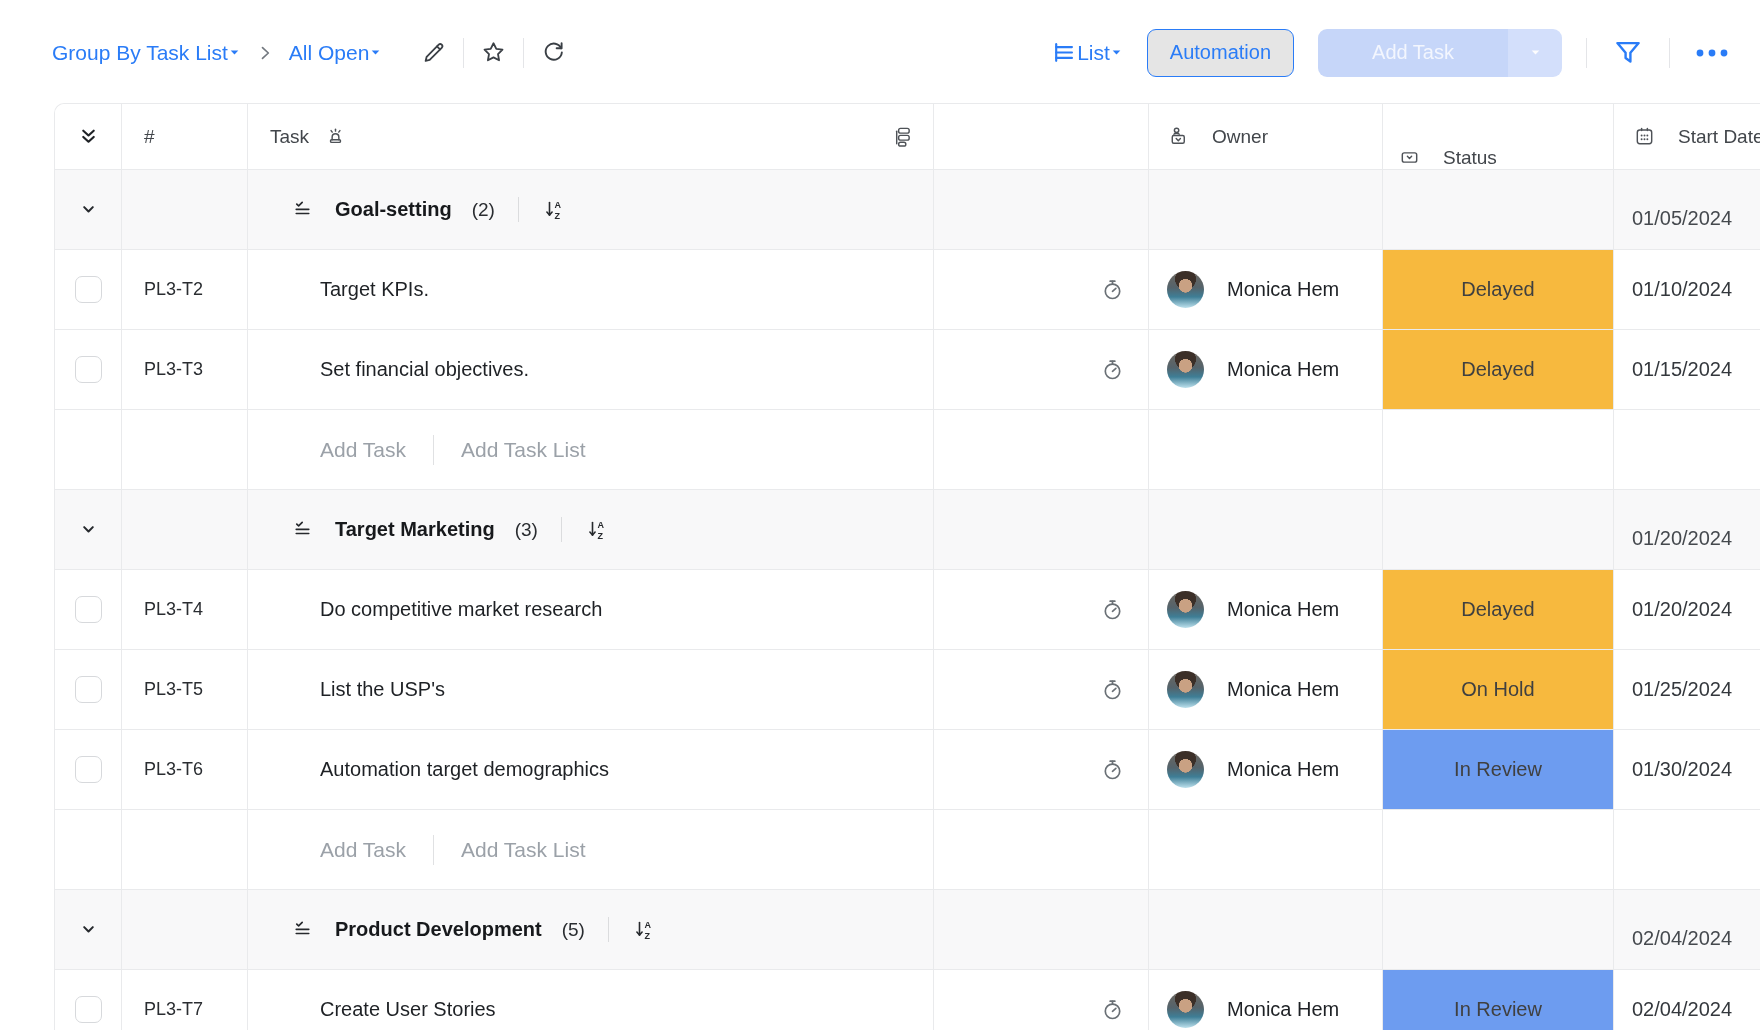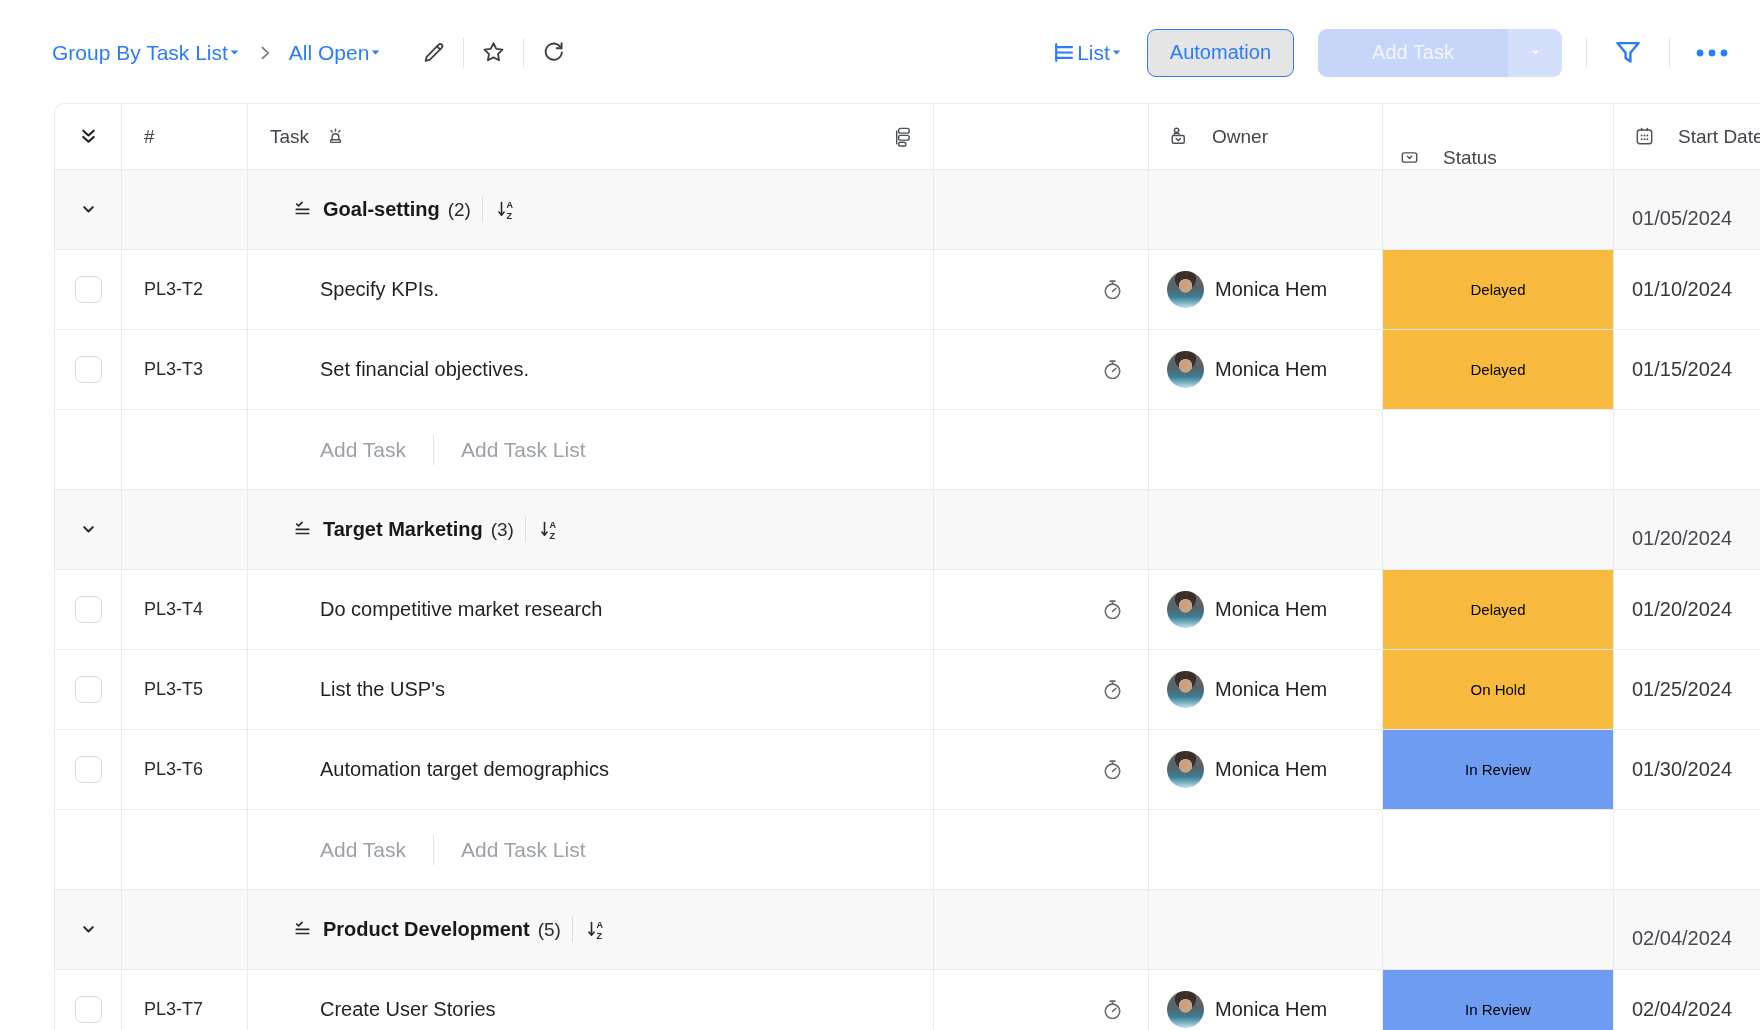--- a/index.html
+++ b/index.html
@@ -44,38 +44,38 @@
   .h5 { padding-left:18px; } .h6 { padding-left:15px;align-items:flex-end; } .h7 { padding-left:19px; }
 
   .group-row .c { background:#F8F8F9; }
   .cc { justify-content:center; }
   .chev1 { width:23px; height:23px; color:#26292D; cursor:pointer; }
   .dblchev { width:25px; height:25px; color:#202327; cursor:pointer; }
   .cb { width:27px; height:27px; border:1.5px solid #D7D9DC; border-radius:7px; background:#fff; cursor:pointer; }
   .c2c { padding-left:22px; font-size:18px; color:#2A2D31; }
   .c3c { padding-left:72px; }
   .tname { font-size:20px; color:#1E2125; cursor:pointer; }
-  .gc3 { padding-left:42px; gap:8px; }
+  .gc3 { padding-left:42px; gap:20px; }
   .glisticon { width:25px; height:25px; color:#26292D; flex:0 0 auto; }
   .gtitle { font-weight:bold; font-size:20px; color:#17191C; cursor:pointer; }
   .gcount { font-size:19px; color:#2A2D31; }
   .mini-sep { width:1px; height:25px; background:#DBDCDE; margin:0 3px; }
   .sortaz { width:24px; height:24px; color:#26292D; cursor:pointer; }
   .c4c { justify-content:flex-end; padding-right:22px; }
   .timer { width:27px; height:27px; color:#6A7076; cursor:pointer; }
-  .c5c { padding-left:18px; gap:11px; }
+  .c5c { padding-left:18px; gap:23px; }
   .avatar { width:37px; height:37px; border-radius:50%; flex:0 0 auto; cursor:pointer;
     background:
       radial-gradient(circle at 50% 40%, #C9A183 0 23%, rgba(0,0,0,0) 24%),
       radial-gradient(circle at 50% 22%, #3B2F28 0 30%, rgba(0,0,0,0) 31%),
       linear-gradient(180deg, #6E675F 0%, #54636B 45%, #3E7E96 70%, #BFE2EE 100%); }
   .oname { font-size:20px; color:#1E2125; white-space:nowrap; }
   .p0 { padding:0; }
   .chip { width:100%; height:100%; display:flex; align-items:center; justify-content:center;
-    color:#000000; font-size:15px; cursor:pointer; }
+    color:#404040; font-size:20px; cursor:pointer; }
   .c7c { padding-left:18px; }
   .date { font-size:20px; color:#34383D; white-space:nowrap; }
   .group-row .date { color:#45494E;margin-top:18px; }
   .addc { padding-left:72px; gap:24px; }
   .addlink { font-size:21px; color:#9BA1A8; cursor:pointer; white-space:nowrap; }
   .addc .mini-sep { height:30px; background:#E0E1E3; }
 </style>
 </head>
 <body>
 
@@ -242,21 +242,21 @@
         </div>
       </div>
       <div class="grid row task-row">
         <div class="c cc">
           <span class="cb"></span>
         </div>
         <div class="c c2c">
           <span>PL3-T2</span>
         </div>
         <div class="c c3c">
-          <span class="tname">Specify KPIs.</span>
+          <span class="tname">Target KPIs.</span>
         </div>
         <div class="c c4c">
           <svg class="timer" viewBox="0 0 24 24" fill="none" stroke="currentColor" stroke-width="1.5" stroke-linecap="round" stroke-linejoin="round">
             <circle cx="12" cy="13.6" r="6.4"></circle>
             <path d="M12 13.6l3-2.6"></path>
             <path d="M12 7.2V4.8"></path>
             <path d="M9.9 4.6h4.2"></path>
           </svg>
         </div>
         <div class="c c5c">

